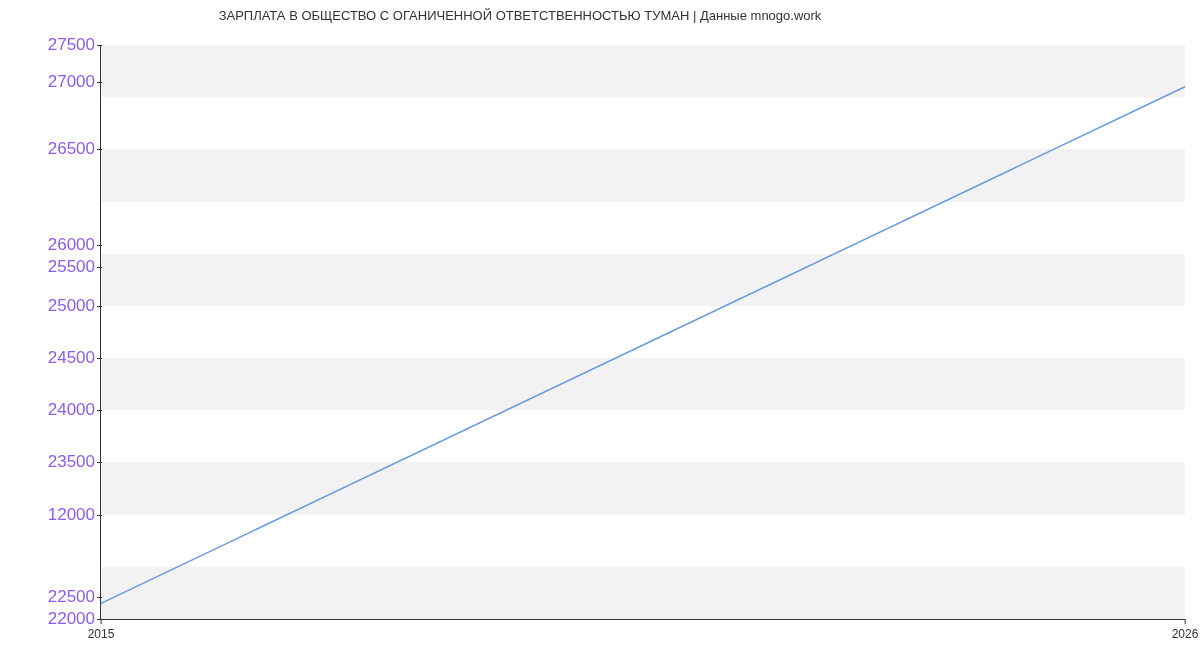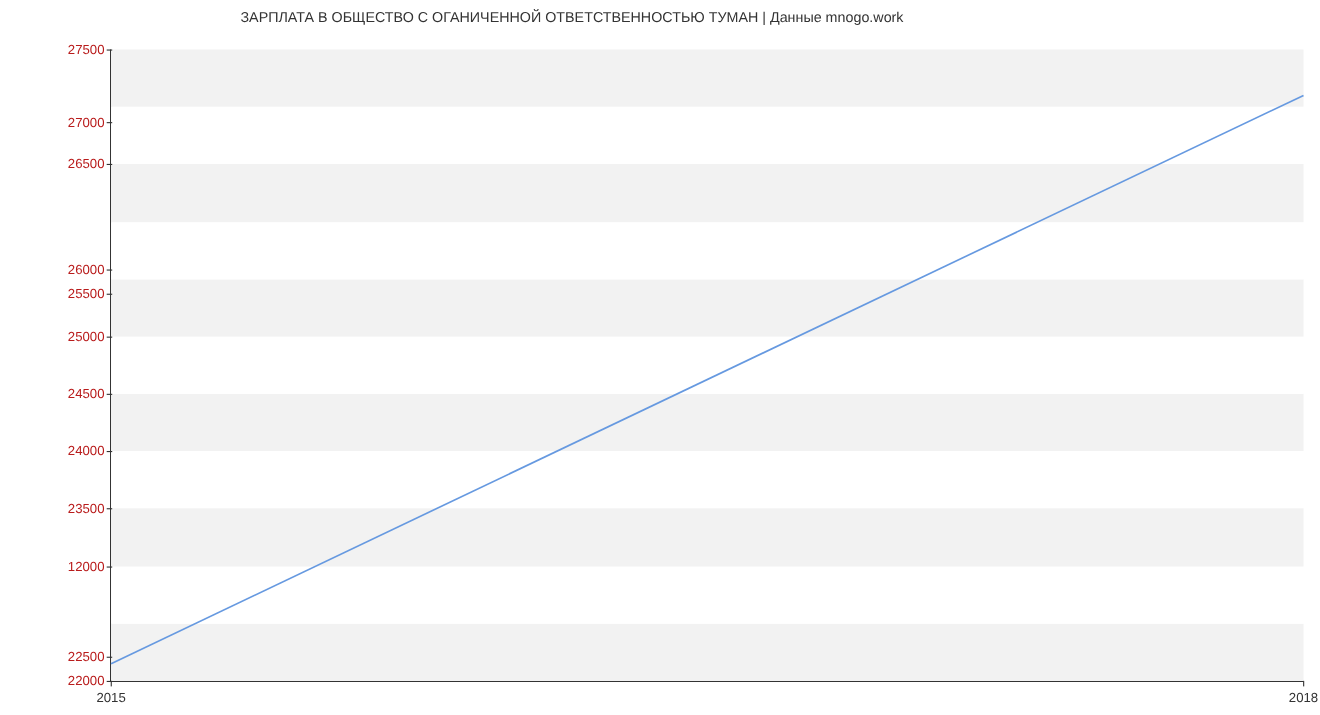--- a/index.html
+++ b/index.html
@@ -38,22 +38,22 @@
   .grid-band {
     position: absolute;
     left: 0;
     width: 100%;
     background: #f2f2f2;
   }
   .tick-y {
     position: absolute;
     right: 100%;
     transform: translateY(-50%);
-    font-size: 12px;
-    color: #b91c1c;
+    font-size: 17px;
+    color: #8b5cf6;
     padding-right: 6px;
     white-space: nowrap;
     text-align: center;
   }
   .tick-y::after {
     content: "";
     position: absolute;
     right: -1px;
     top: 50%;
     width: 5px;
@@ -111,18 +111,18 @@
   <div class="tick-y" style="top: 574px;">22000</div>
       <div class="tick-y" style="top: 521.818px; margin-top: 30px;">22500</div>
       <div class="tick-y" style="top: 469.636px;">12000</div>
       <div class="tick-y" style="top: 417.455px;">23500</div>
       <div class="tick-y" style="top: 365.273px;">24000</div>
       <div class="tick-y" style="top: 313.091px;">24500</div>
       <div class="tick-y" style="top: 260.909px;">25000</div>
       <div class="tick-y" style="top: 222px; margin-left: 12px;">25500</div>
       <div class="tick-y" style="top: 156.545px; margin-top: 43px;">26000</div>
       <div class="tick-y" style="top: 104.364px;">26500</div>
-      <div class="tick-y" style="top: 66px;">27000</div>
+      <div class="tick-y" style="top: 37px;">27000</div>
       <div class="tick-y" style="top: 0px;">27500</div>
       <div class="tick-x" style="left: 0px;">2015</div>
-      <div class="tick-x" style="left: 1084px;">2018</div>
+      <div class="tick-x" style="left: 1084px;">2026</div>
     </div>
 </div>
 
 </body></html>

